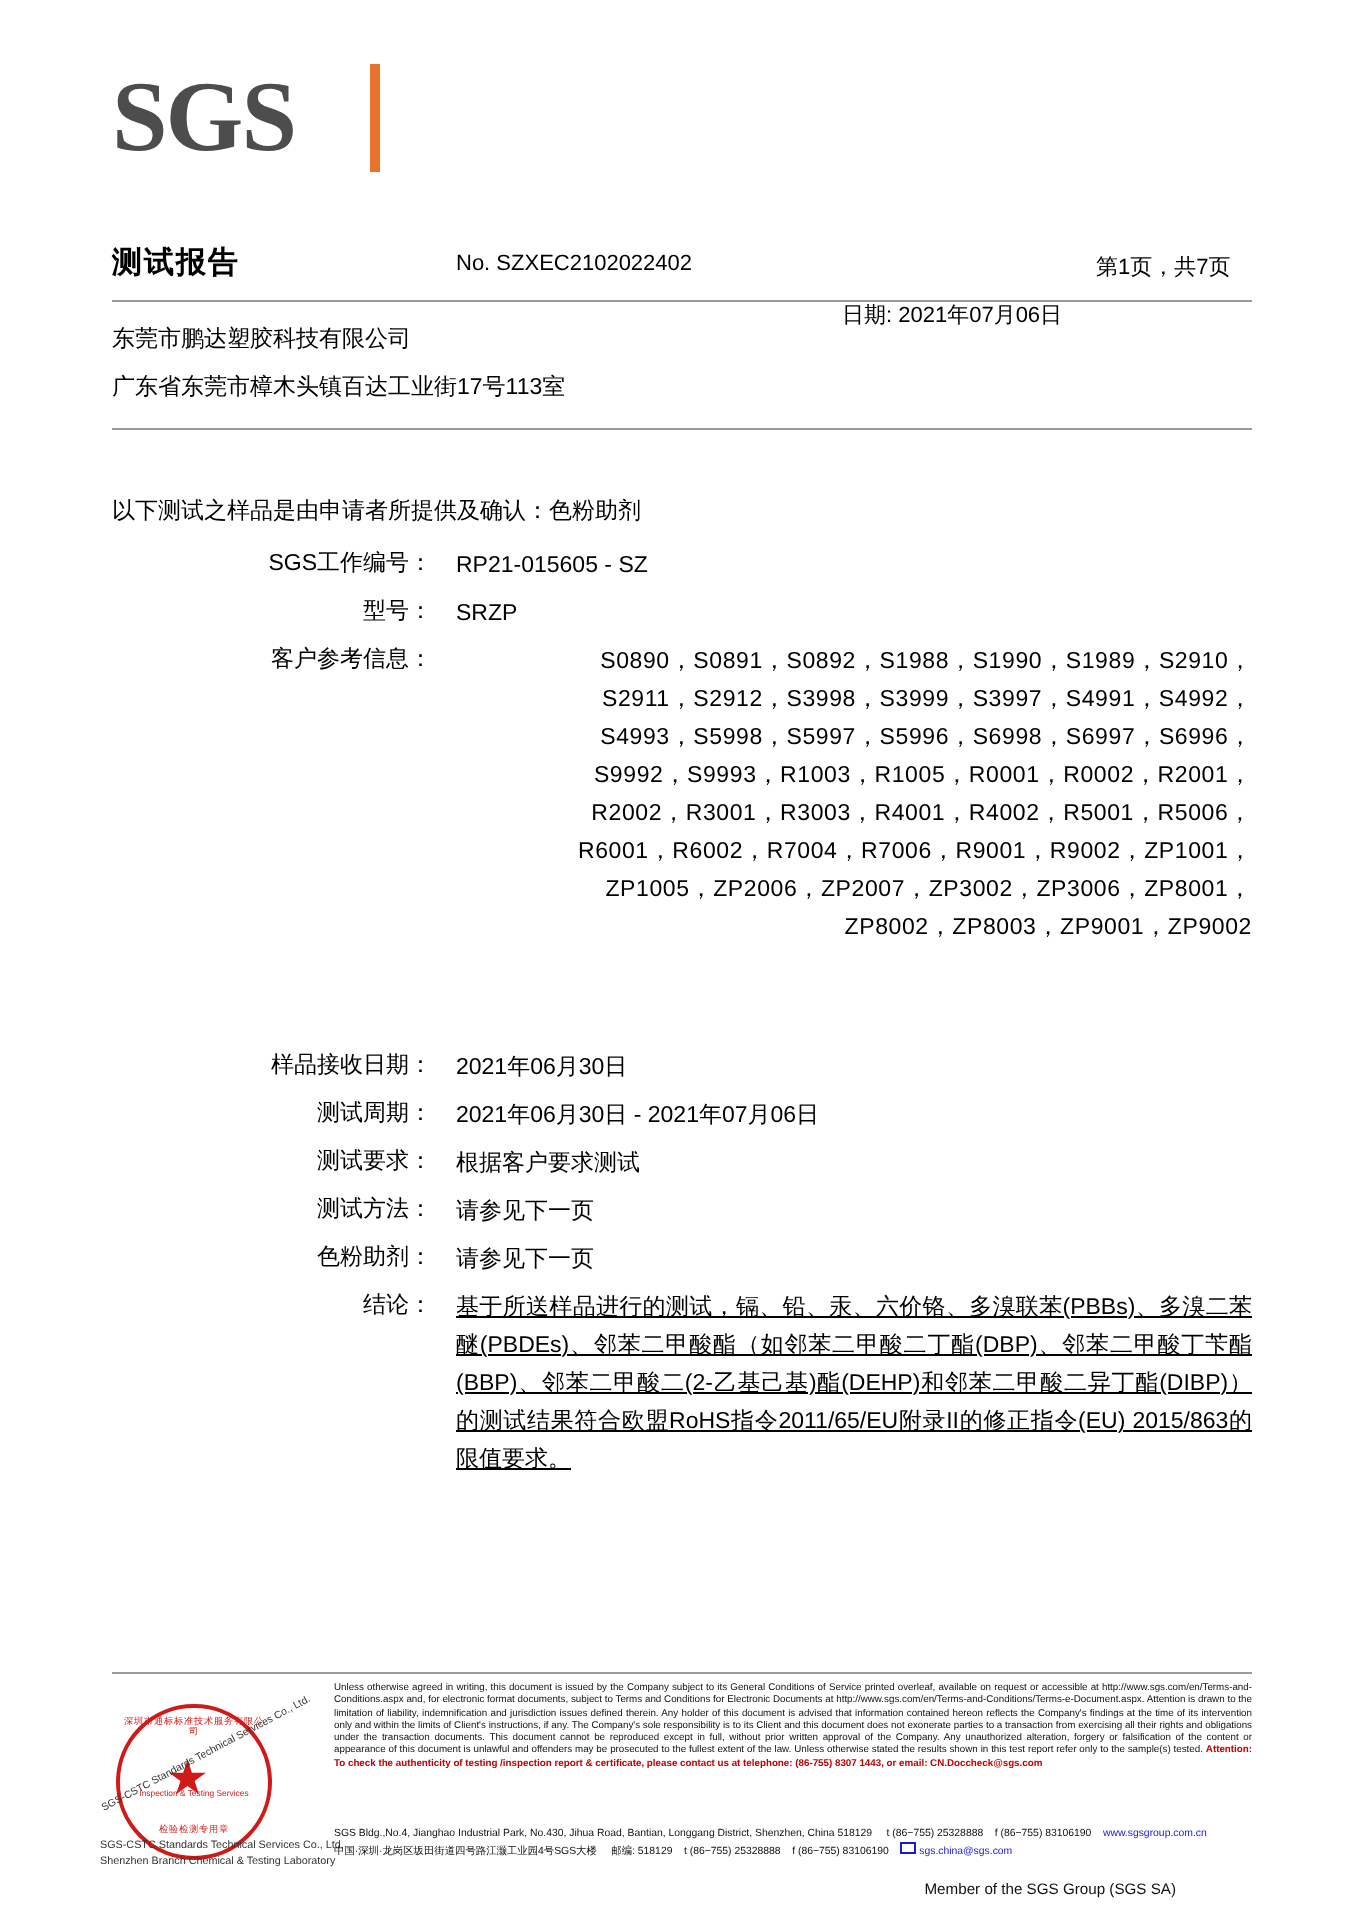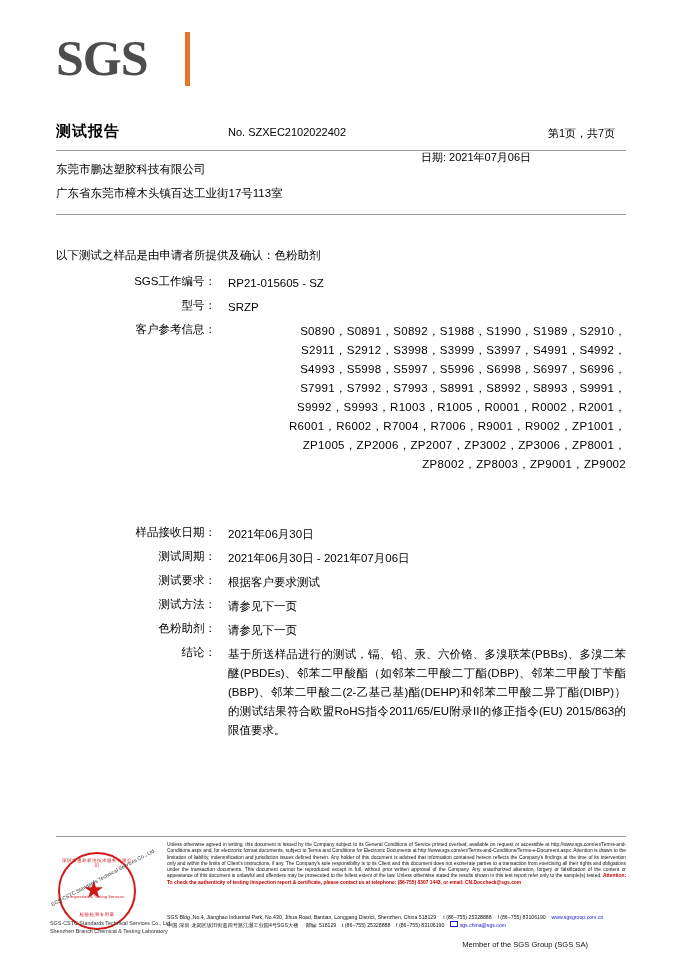--- a/index.html
+++ b/index.html
@@ -146,20 +146,21 @@
     letter-spacing: 0.3px;
     text-align: right;
   }
   .ref-line.indent {
     margin-left: 12px;
   }
 
   .concl-text {
     line-height: 19px;
     text-align: justify;
+    text-decoration: underline;
   }
 
   
   .footer-rule {
     position: absolute;
     left: 56px;
     top: 836px;
     width: 570px;
     height: 1px;
     background: #9a9a9a;
@@ -326,22 +327,22 @@
     <span class="lbl">型号：</span>
     <span class="val">SRZP</span>
   </div>
 
   <div class="field" style="top:322px;">
     <span class="lbl">客户参考信息：</span>
     <span class="val">
       <span class="ref-line">S0890，S0891，S0892，S1988，S1990，S1989，S2910，</span>
       <span class="ref-line">S2911，S2912，S3998，S3999，S3997，S4991，S4992，</span>
       <span class="ref-line">S4993，S5998，S5997，S5996，S6998，S6997，S6996，</span>
-      <span class="ref-line">S7991，S7992，S7993，S8991，S8992，S8993，S9991，</span>
       <span class="ref-line">S9992，S9993，R1003，R1005，R0001，R0002，R2001，</span>
+      <span class="ref-line">R2002，R3001，R3003，R4001，R4002，R5001，R5006，</span>
       <span class="ref-line">R6001，R6002，R7004，R7006，R9001，R9002，ZP1001，</span>
       <span class="ref-line indent">ZP1005，ZP2006，ZP2007，ZP3002，ZP3006，ZP8001，</span>
       <span class="ref-line indent">ZP8002，ZP8003，ZP9001，ZP9002</span>
     </span>
   </div>
 
   <div class="field" style="top:525px;">
     <span class="lbl">样品接收日期：</span>
     <span class="val">2021年06月30日</span>
   </div>

